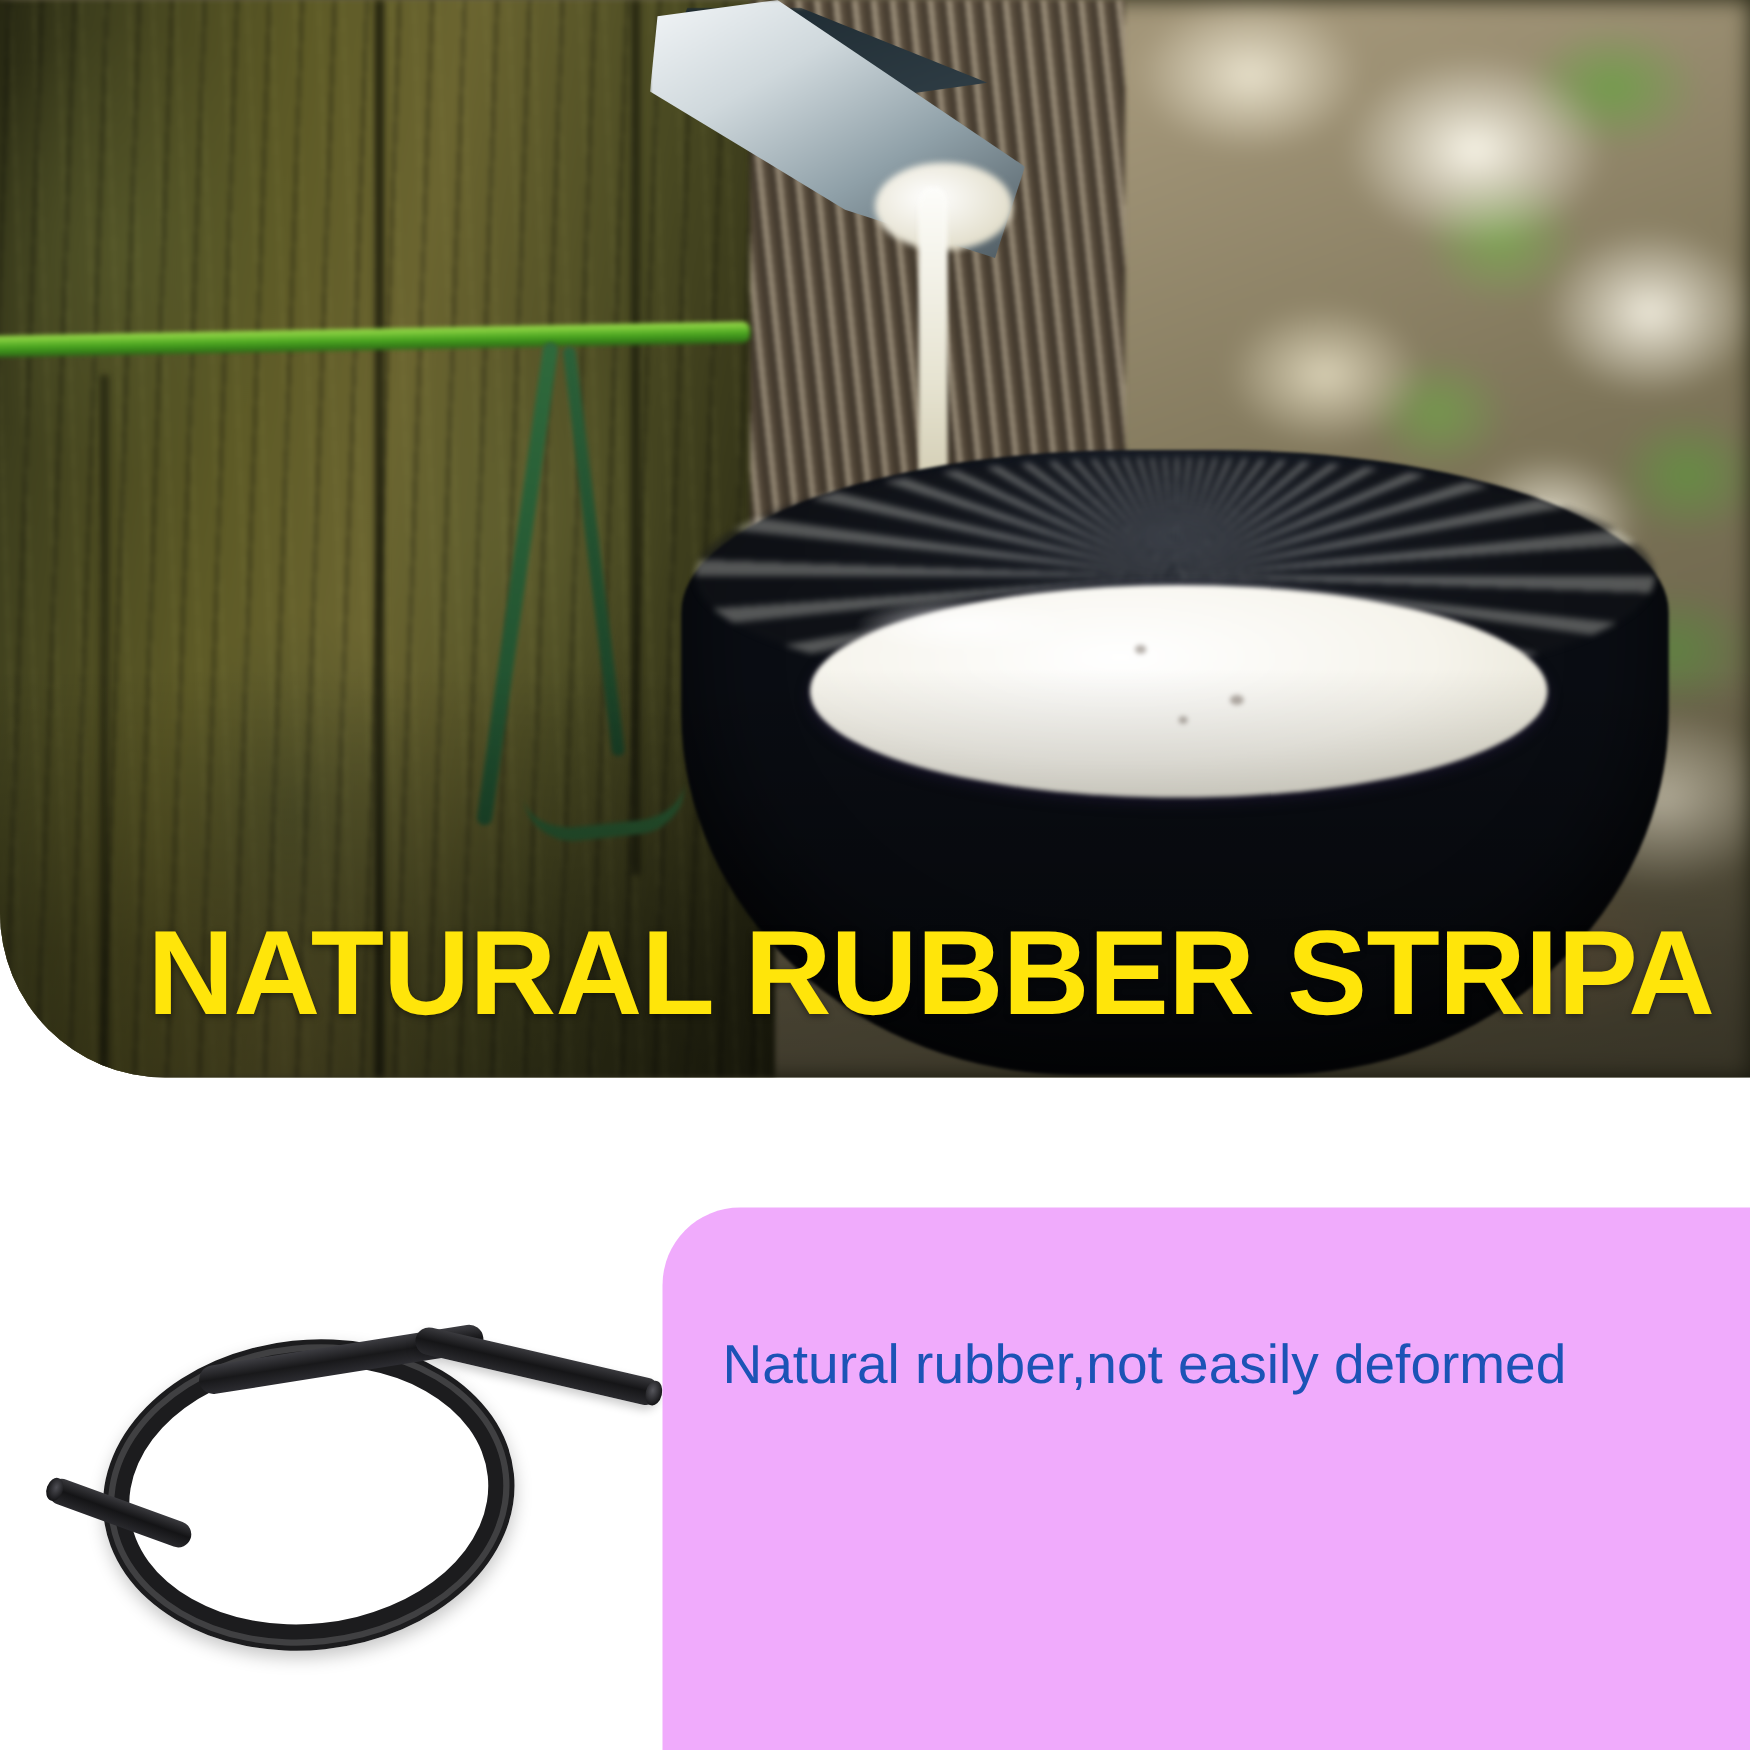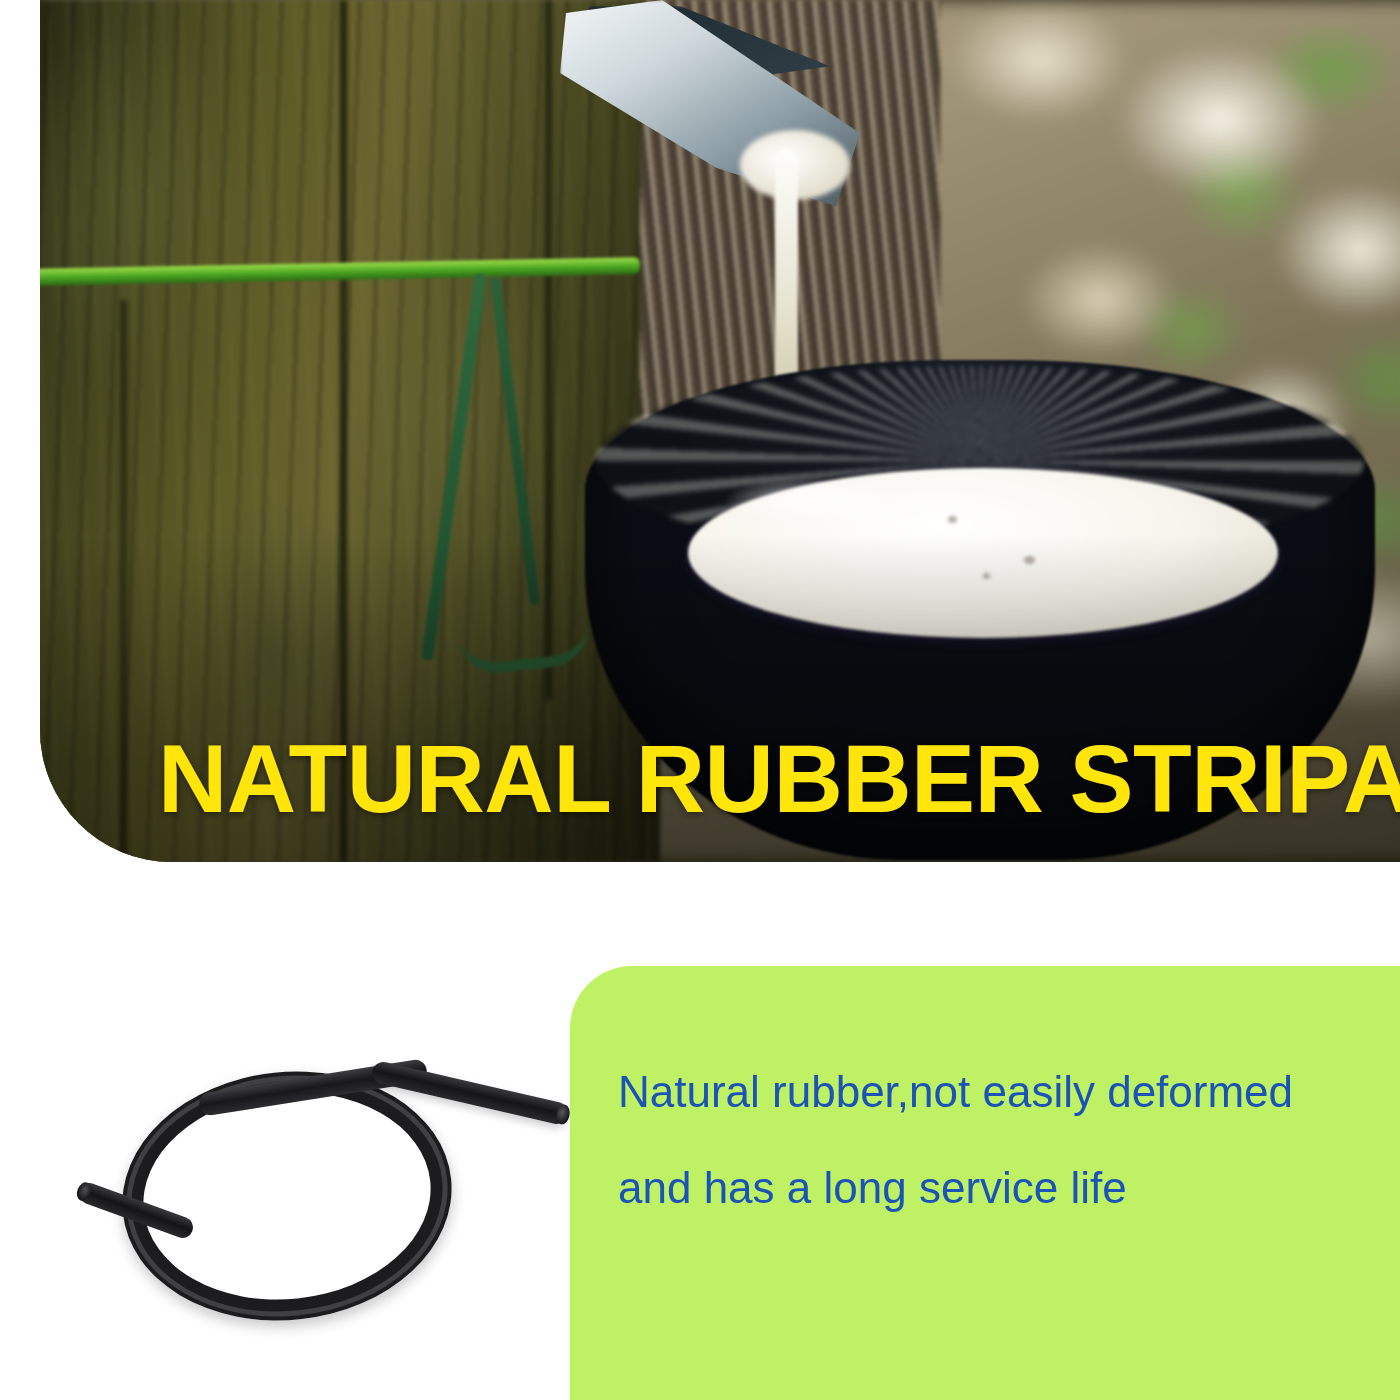--- a/index.html
+++ b/index.html
@@ -2,21 +2,21 @@
 <html><head>
 <meta charset="utf-8">
 <style>
   * { margin:0; padding:0; box-sizing:border-box; }
   html, body {
     width:1400px; height:1400px;
     background:#ffffff;
     font-family:"Liberation Sans", sans-serif;
     overflow:hidden;
   }
-  .page { position:relative; width:1108px; height:1400px; background:#fff;margin-left:40px; }
+  .page { position:relative; width:1108px; height:1400px; background:#fff; }
 
   
   .hero {
     position:absolute; left:0; top:0; width:1400px; height:862px;
     border-bottom-left-radius:132px;
     overflow:hidden;
     background:#2b2a18;
   }
   .photo { position:absolute; inset:0; }
 
@@ -169,21 +169,21 @@
   .hero-title{
     position:absolute; left:118px; top:731px;
     font-size:96px; font-weight:700; letter-spacing:-.5px;
     color:#FFE50A; white-space:nowrap; line-height:1;
     text-shadow:0 2px 6px rgba(0,0,0,.45);
   }
 
   
   .feature-panel{
     position:absolute; left:530px; top:966px; width:870px; height:434px;
-    background:#bef264;
+    background:#f0abfc;
     border-top-left-radius:62px;
   }
   .feature-lines{
     position:absolute; left:48px; top:104px; width:800px;
     color:#1C53B6; font-size:44px; line-height:1.0;
   }
   .feature-lines .fl{ display:block; margin-bottom:52px; white-space:nowrap; }
 
   
   .product{
@@ -279,17 +279,16 @@
     <div class="coil"></div>
     <div class="coil-hi"></div>
     <div class="cross-over"></div>
     <div class="tail-right"></div>
     <div class="tail-left"></div>
   </div>
 
   <div class="feature-panel">
     <div class="feature-lines">
       <span class="fl">Natural rubber,not easily deformed</span>
-      <span class="fl">and has a long service life</span>
     </div>
   </div>
 
 </div>
 
 </body></html>

